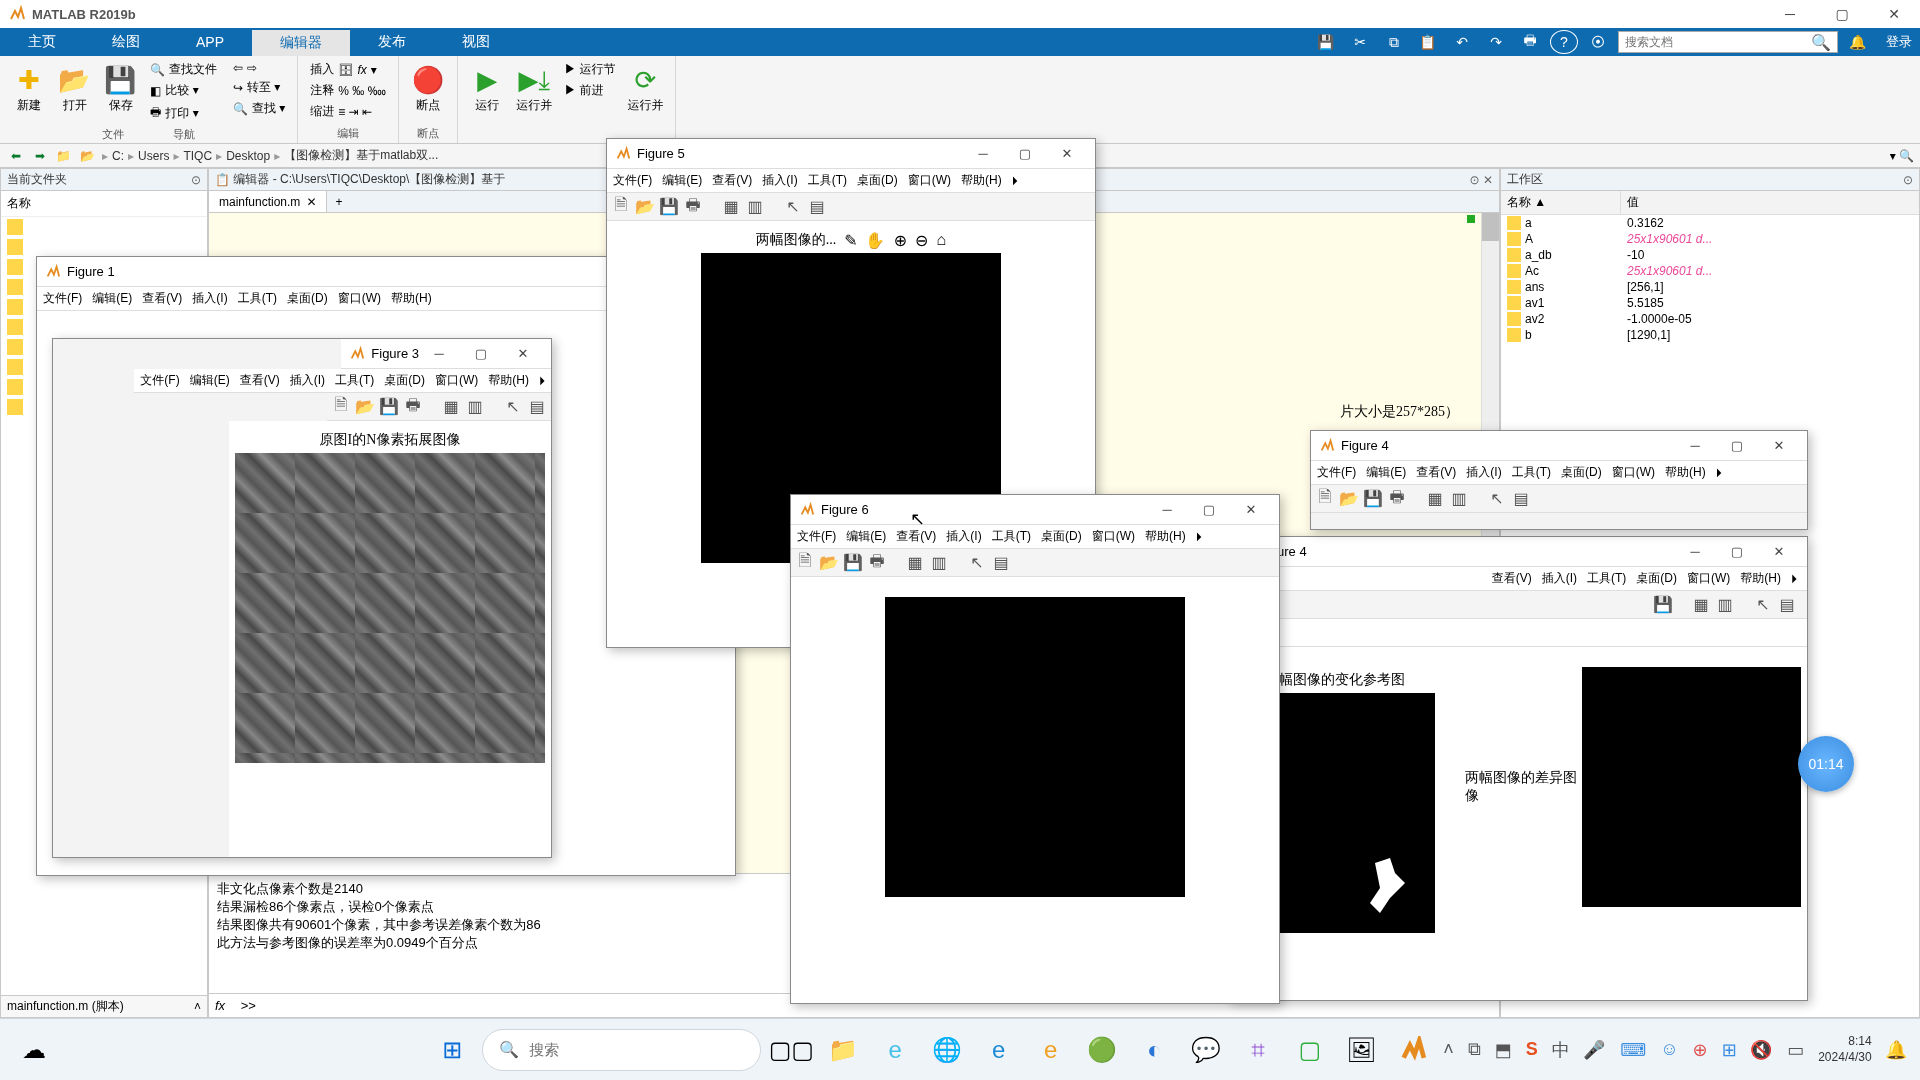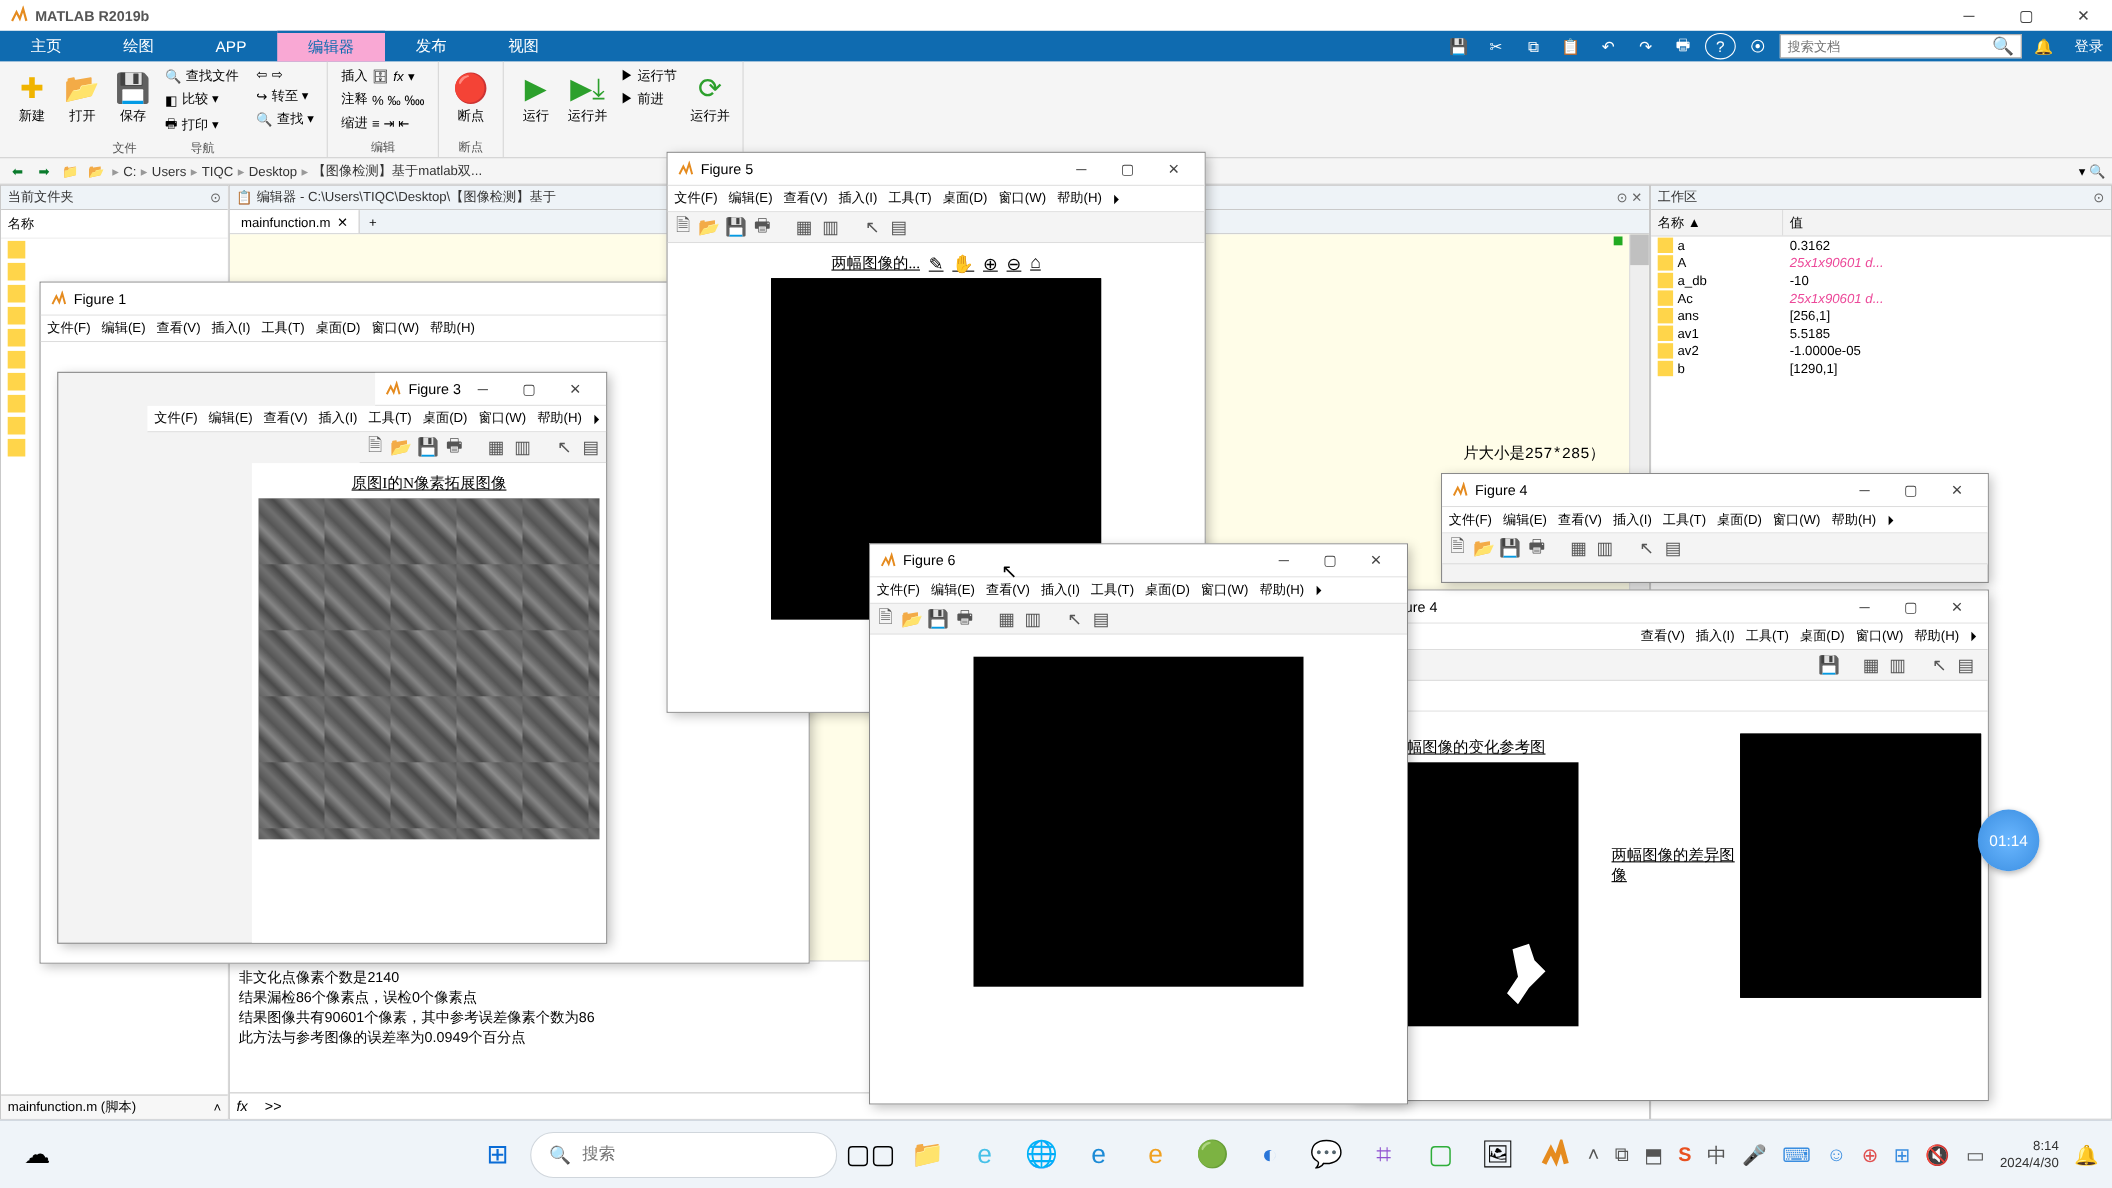--- a/index.html
+++ b/index.html
@@ -8,21 +8,21 @@
 
 .titlebar { height: 28px; background: #fff; display: flex; align-items: center; padding-left: 8px; }
 .titlebar .logo { width: 18px; height: 18px; margin-right: 6px; display: inline-flex; }
 .titlebar .title { font-size: 13px; color: #555; font-weight: bold; }
 .titlebar .winbtns { margin-left: auto; display: flex; }
 .titlebar .winbtns span { width: 52px; height: 28px; display: flex; align-items: center; justify-content: center; font-size: 14px; color: #444; cursor: pointer; }
 
 
 .ribbon-tabs { height: 28px; background: #0f6bb0; display: flex; align-items: stretch; }
 .ribbon-tabs .tab { padding: 0 28px; display: flex; align-items: center; color: #fff; font-size: 14px; cursor: pointer; }
-.ribbon-tabs .tab.active { background: #f9a8d4; color: #0f6bb0; border-top: 2px solid #0f6bb0; }
+.ribbon-tabs .tab.active { background: #e5e5e5; color: #0f6bb0; border-top: 2px solid #0f6bb0; }
 .ribbon-tabs .right-tools { margin-left: auto; display: flex; align-items: center; gap: 6px; padding-right: 8px; }
 .ribbon-tabs .right-tools .icon-btn { width: 28px; height: 24px; display: flex; align-items: center; justify-content: center; color: #fff; font-size: 14px; cursor: pointer; }
 .searchdoc { height: 22px; width: 220px; background: #fff; border: 1px solid #aaa; display: flex; align-items: center; padding: 0 6px; }
 .searchdoc input { border: none; outline: none; flex: 1; font-size: 12px; }
 .searchdoc .mag { color: #666; }
 .ribbon-tabs .login { color: #fff; font-size: 13px; margin-left: 8px; cursor: pointer; display: flex; align-items: center; gap: 4px; }
 
 
 .toolstrip { height: 88px; background: #f5f5f5; border-bottom: 1px solid #c9c9c9; display: flex; }
 .ts-group { display: flex; flex-direction: column; padding: 4px 8px 2px; border-right: 1px solid #d6d6d6; }
@@ -77,21 +77,21 @@
 
 
 .figwin { position: absolute; background: #f3f3f3; border: 1px solid #8a8a8a; box-shadow: 3px 3px 10px rgba(0,0,0,.25); display: flex; flex-direction: column; }
 .figwin .ftitle { height: 30px; background: #fff; display: flex; align-items: center; padding: 0 8px; font-size: 13px; border-bottom: 1px solid #ddd; }
 .figwin .ftitle .flogo { width: 16px; height: 16px; margin-right: 6px; }
 .figwin .ftitle .fbtns { margin-left: auto; display: flex; gap: 2px; }
 .figwin .ftitle .fbtns span { width: 40px; height: 26px; display: flex; align-items: center; justify-content: center; cursor: pointer; color: #444; }
 .figwin .fmenu { height: 24px; background: #fff; display: flex; align-items: center; padding: 0 6px; gap: 10px; font-size: 12px; border-bottom: 1px solid #ddd; }
 .figwin .ftool { height: 28px; background: #f4f4f4; display: flex; align-items: center; padding: 0 4px; gap: 4px; border-bottom: 1px solid #ddd; }
 .ftool .tic { width: 20px; height: 20px; display: flex; align-items: center; justify-content: center; color: #555; cursor: pointer; }
-.figwin .fcanvas { flex: 1; background: #fff; display: flex; flex-direction: column; align-items: center; padding: 6px; text-decoration: underline; }
+.figwin .fcanvas { flex: 1; background: #fff; display: flex; flex-direction: column; align-items: center; padding: 6px; }
 .figwin .fcap { font-size: 14px; font-family: "SimSun", serif; margin: 4px 0; }
 
 
 .noise { background-image: repeating-radial-gradient(circle at 3px 3px, #000 0, #000 0.5px, transparent 0.5px), repeating-radial-gradient(circle at 7px 9px, #000 0, #000 0.5px, transparent 0.5px), repeating-radial-gradient(circle at 12px 4px, #000 0, #000 0.5px, transparent 0.5px); background-size: 10px 10px, 10px 10px, 10px 10px; background-color: #fff; }
 .rocky { background: linear-gradient(45deg, #6a6a6a 0, #7e7e7e 10%, #555 20%, #8a8a8a 30%, #606060 40%, #777 50%, #555 60%, #909090 70%, #666 80%, #7a7a7a 90%, #606060 100%); background-size: 60px 60px; filter: contrast(1.2) brightness(0.95); }
 
 
 .taskbar { position: absolute; bottom: 0; left: 0; right: 0; height: 62px; background: #eff4f9; border-top: 1px solid #cfd6de; display: flex; align-items: center; padding: 0 12px; gap: 8px; }
 .tb-icon { width: 44px; height: 44px; display: flex; align-items: center; justify-content: center; font-size: 24px; cursor: pointer; border-radius: 6px; }
 .tb-search { width: 280px; height: 42px; background: #fff; border: 1px solid #d0d6dc; border-radius: 22px; display: flex; align-items: center; padding: 0 16px; gap: 10px; }
@@ -313,21 +313,21 @@
   <div class="panel editor-wrap">
     <div class="panel-header"><span>📋</span>&nbsp;<span>编辑器 - C:\Users\TIQC\Desktop\【图像检测】基于</span><span style="margin-left:350px">源码 4400期】\mainfunction.m</span><span class="sp">⊙ ✕</span></div>
     <div class="editor-tabs">
       <div class="etab">
           <span>mainfunction.m</span>
           <span>✕</span>
         </div>
       <div class="plus">+</div>
     </div>
     <div class="editor-body">
-      <div style="position:absolute;right:40px;top:190px;font-family:Liberation Mono, monospace">片大小是257*285）</div>
+      <div style="position:absolute;right:40px;top:190px;font-family:Liberation Serif, serif">片大小是257*285）</div>
       <div class="scrollbar-y">
           <div class="thumb"></div>
         </div>
       <div style="position:absolute;right:24px;top:2px;width:8px;height:8px;background:#2a2"></div>
     </div>
     <div class="cw">
       <pre>非文化点像素个数是2140</pre>
       <pre>结果漏检86个像素点，误检0个像素点</pre>
       <pre>结果图像共有90601个像素，其中参考误差像素个数为86</pre>
       <pre>此方法与参考图像的误差率为0.0949个百分点</pre>

